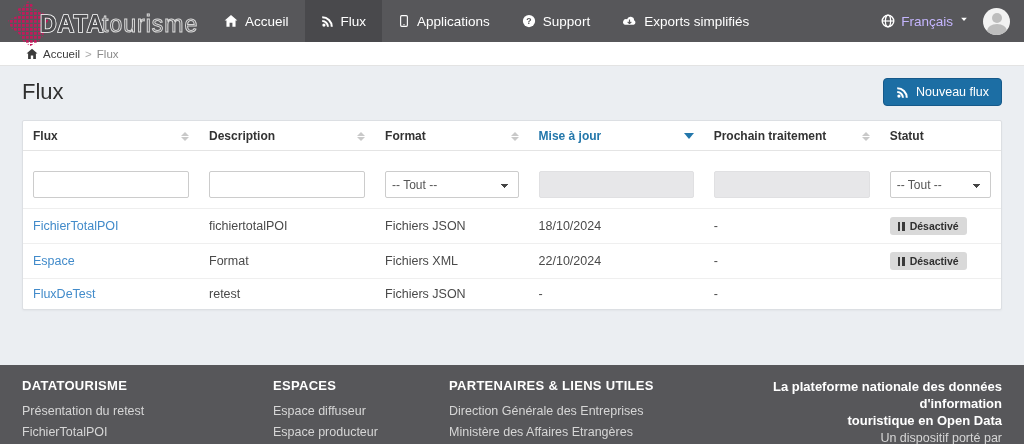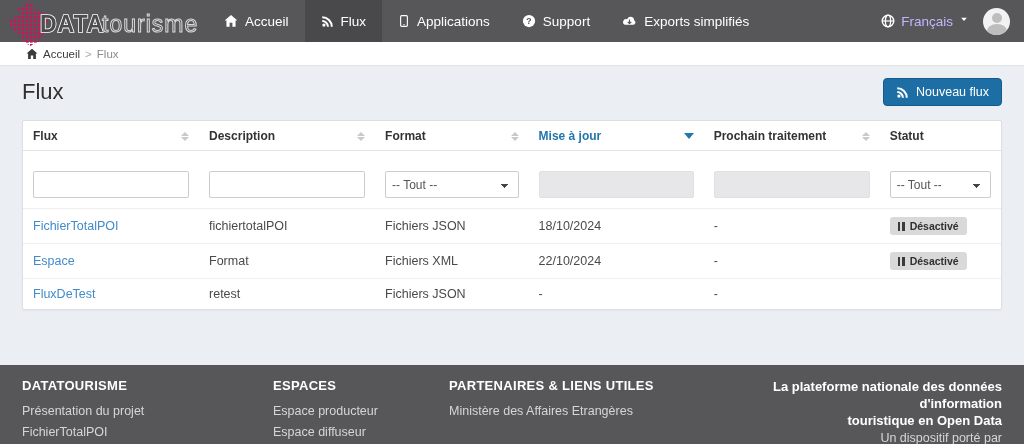--- a/index.html
+++ b/index.html
@@ -280,36 +280,37 @@
           </tr>
         </tbody>
     </table>
   </div>
 </div>
 
 <div class="footer">
   <div class="f-col f-col1">
     <h4>DATATOURISME</h4>
     <ul class="f-links">
-        <li><a>Présentation du projet</a></li>
+        <li><a>Présentation du retest</a></li>
         <li><a>FichierTotalPOI</a></li>
         <li></li>
       </ul>
   </div>
   <div class="f-col f-col2">
     <h4>ESPACES</h4>
     <ul class="f-links">
+        <li><a>Espace diffuseur</a></li>
         <li><a>Espace producteur</a></li>
-        <li><a>Espace diffuseur</a></li>
         <li></li>
       </ul>
   </div>
   <div class="f-col f-col3">
     <h4>PARTENAIRES &amp; LIENS UTILES</h4>
     <ul class="f-links">
+        <li><a>Direction Générale des Entreprises</a></li>
         <li><a>Ministère des Affaires Etrangères</a></li>
         <li></li>
       </ul>
   </div>
   <div class="f-col f-col4">
     <div class="f-tagline">
       <div>La plateforme nationale des données d'information</div>
       <div>touristique en Open Data</div>
     </div>
     <div class="f-sub">Un dispositif porté par</div>

